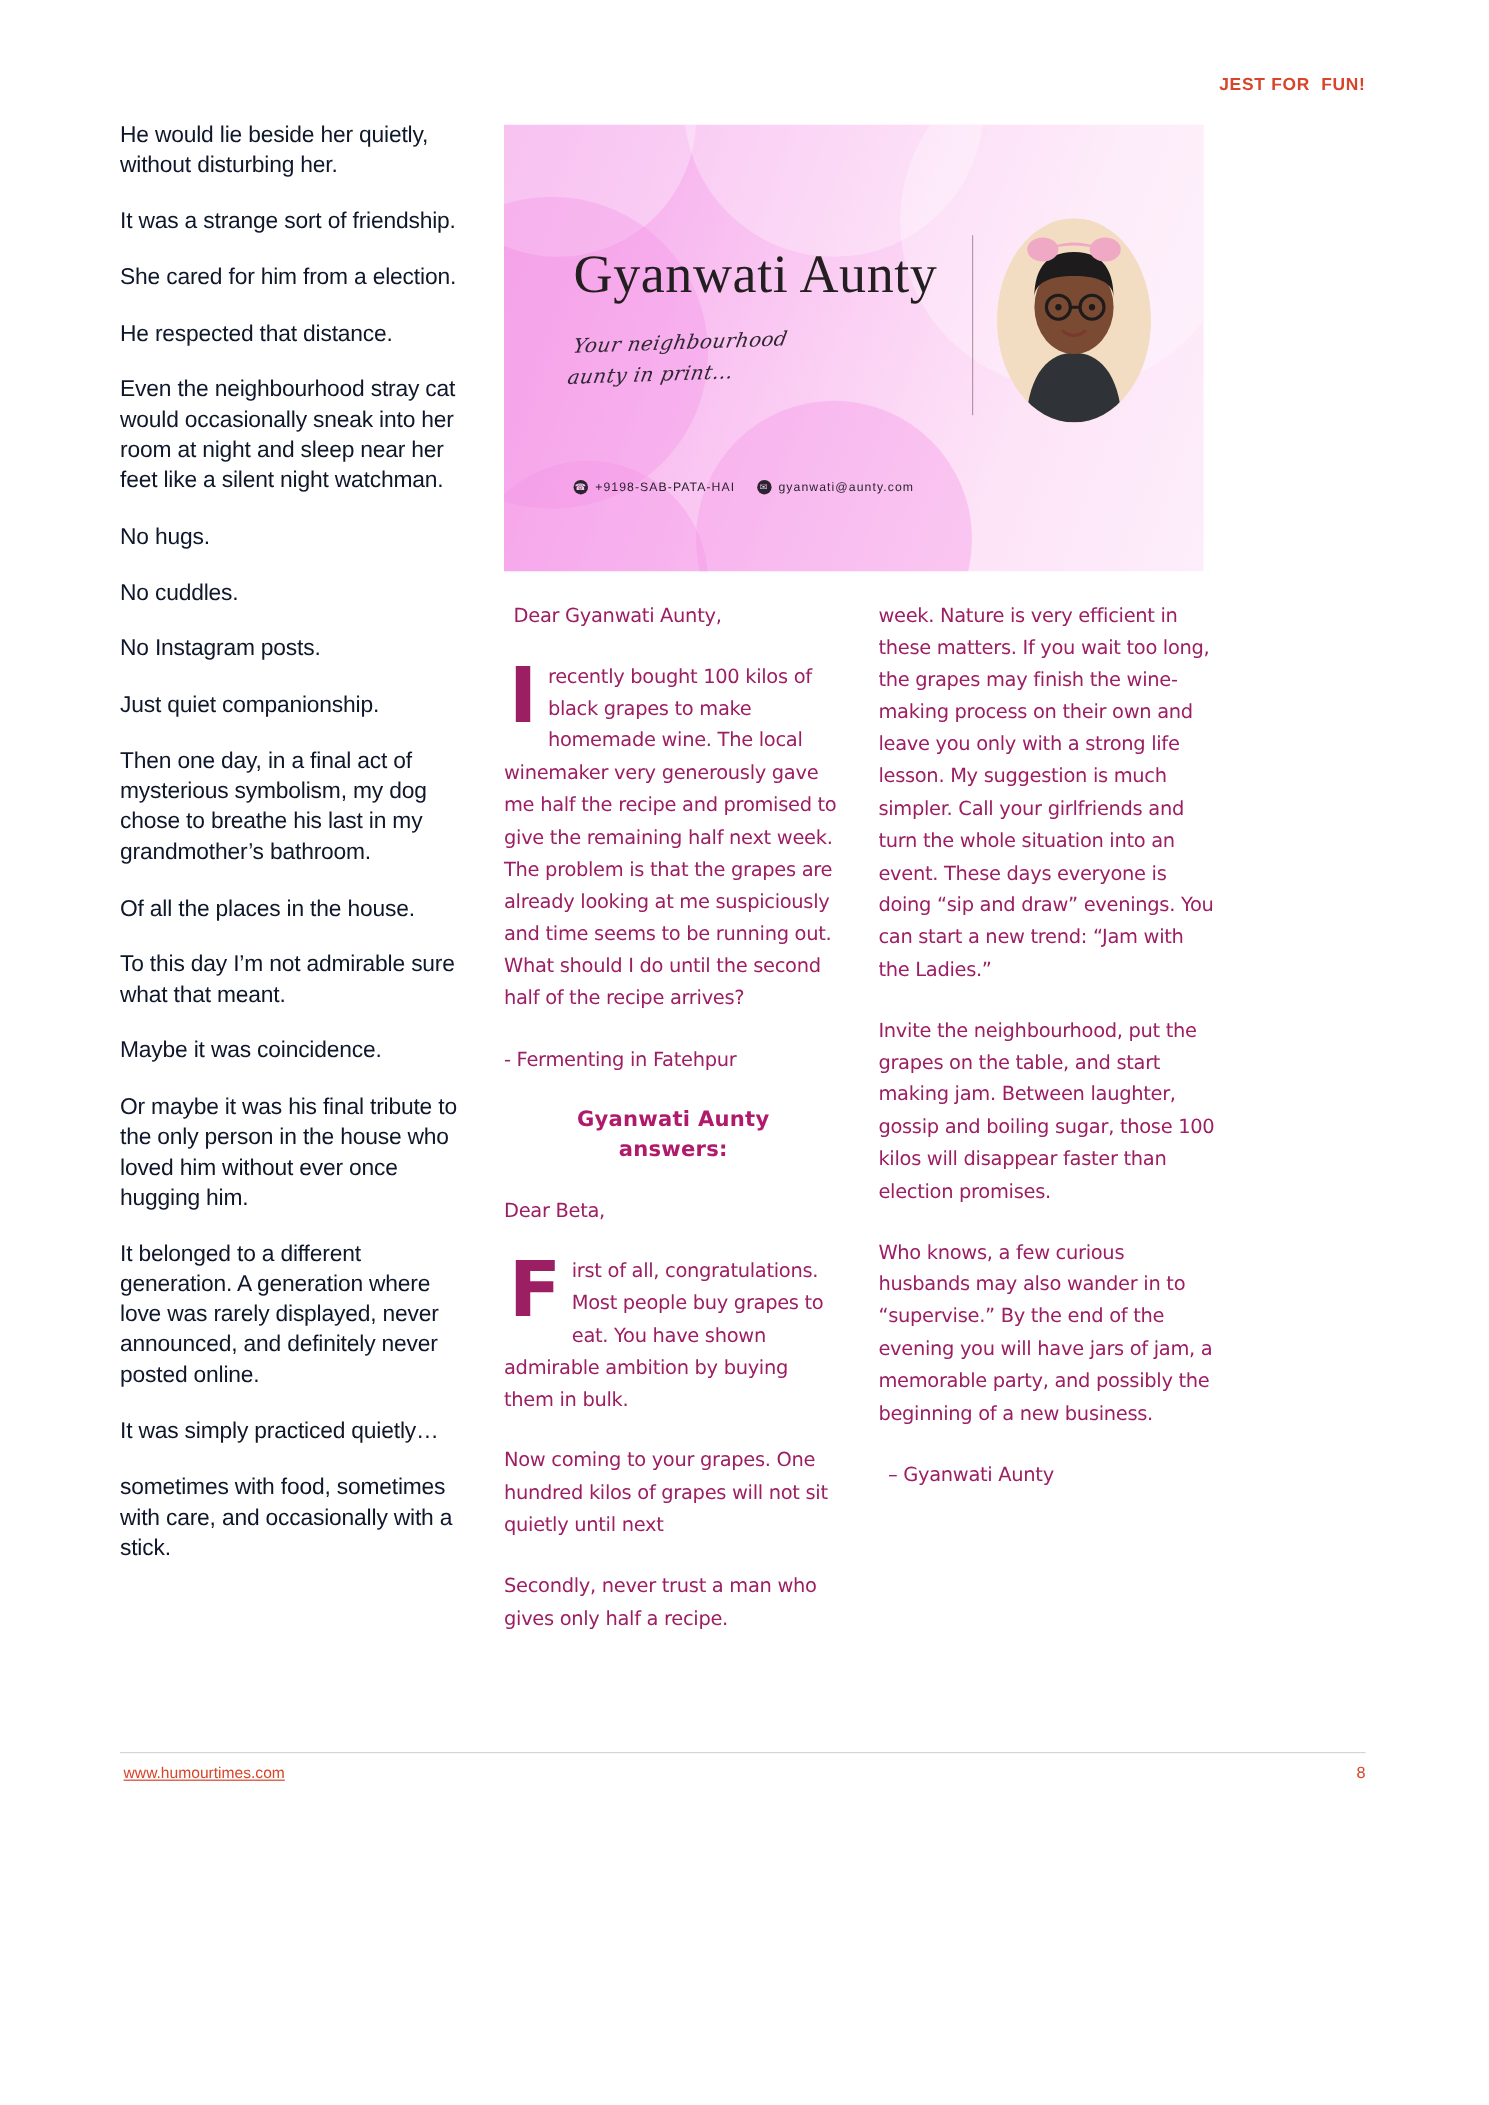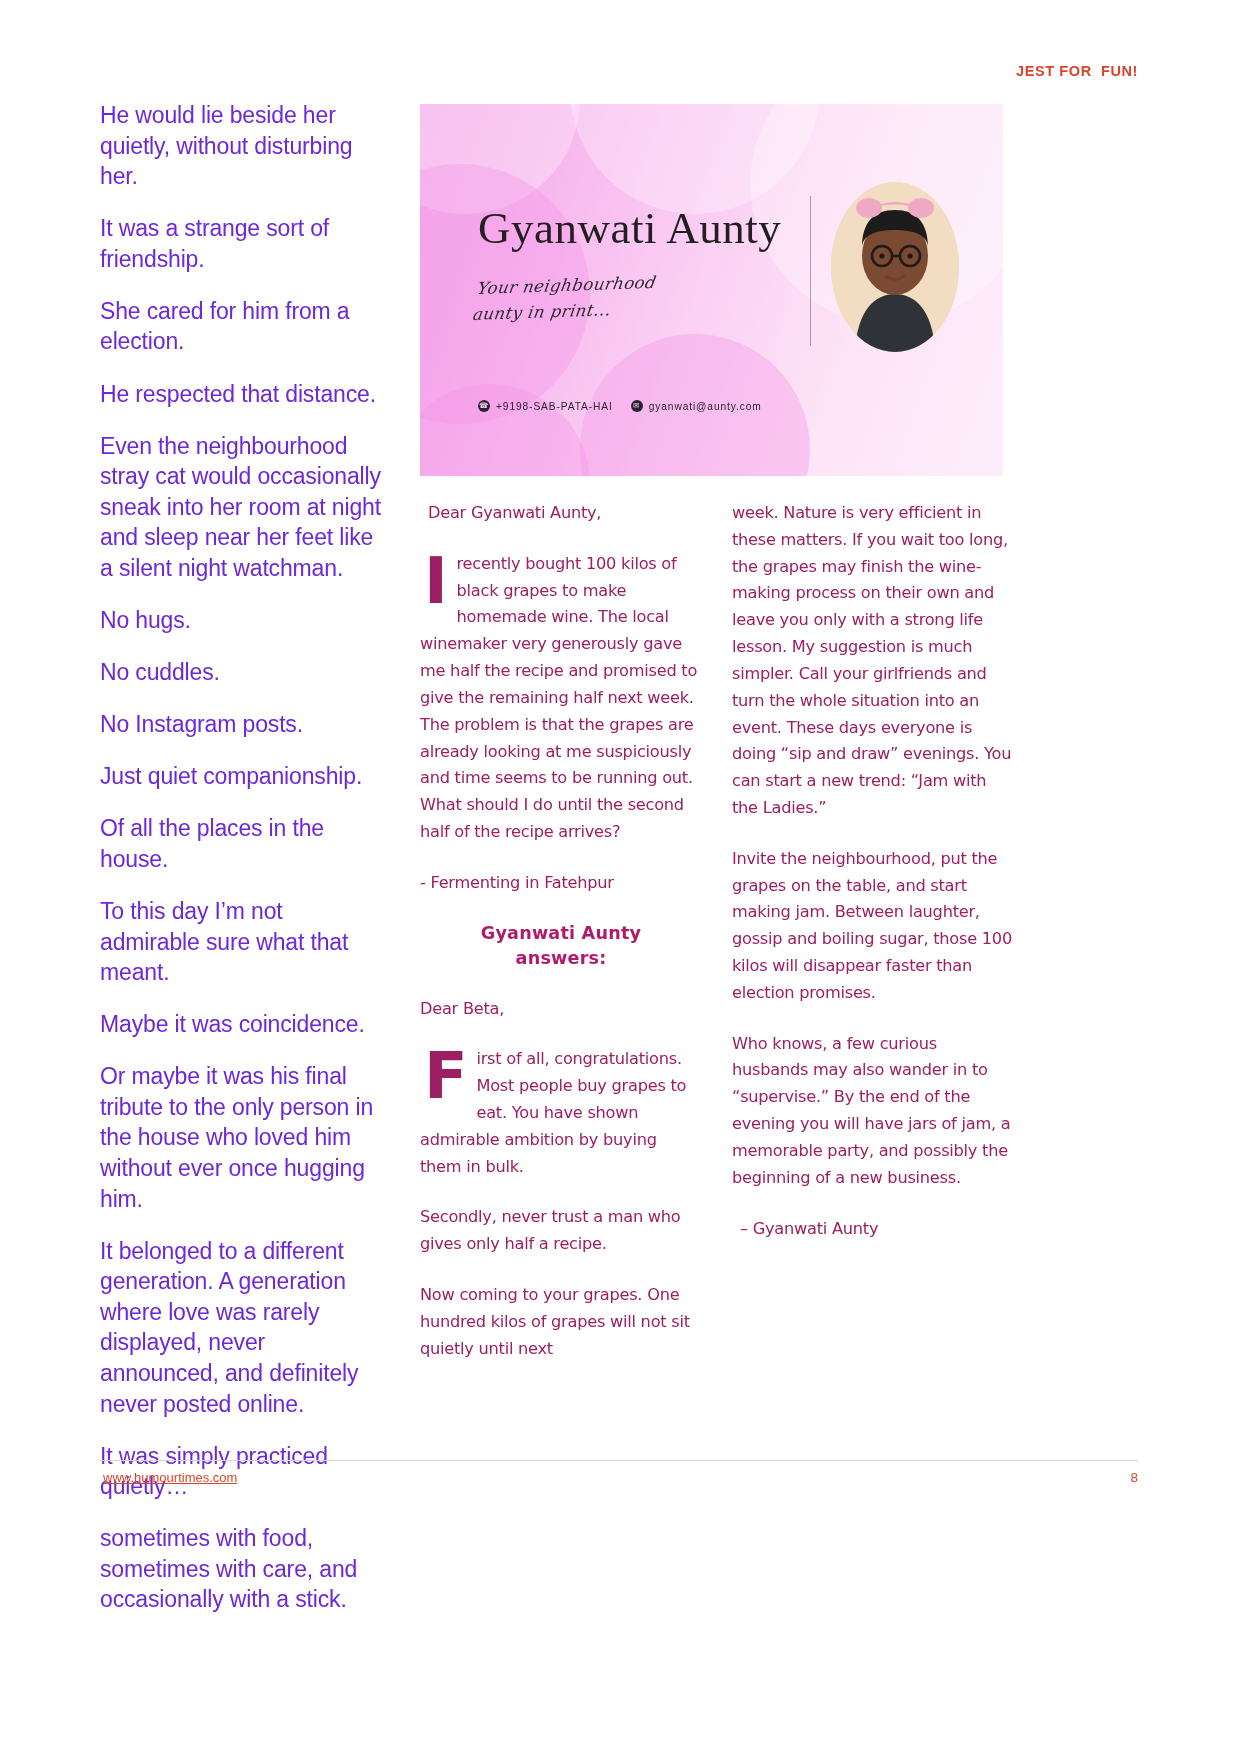--- a/index.html
+++ b/index.html
@@ -45,23 +45,23 @@
   
   .col-left {
     position: absolute;
     left: 0;
     top: 0;
     width: 288px;
   }
   .col-left p {
     margin: 0 0 21.5px 0;
     font-family: "Liberation Sans", sans-serif;
-    font-size: 23px;
+    font-size: 19px;
     line-height: 1.33;
-    color: #6d28d9;
+    color: #0f172a;
     letter-spacing: -0.15px;
   }
 
   
   .banner {
     position: absolute;
     left: 320px;
     top: 4px;
     width: 583px;
     height: 372px;
@@ -226,20 +226,21 @@
   <div class="col-left">
     <p>He would lie beside her quietly, without disturbing her.</p>
     <p>It was a strange sort of friendship.</p>
     <p>She cared for him from a election.</p>
     <p>He respected that distance.</p>
     <p>Even the neighbourhood stray cat would occasionally sneak into her room at night and sleep near her feet like a silent night watchman.</p>
     <p>No hugs.</p>
     <p>No cuddles.</p>
     <p>No Instagram posts.</p>
     <p>Just quiet companionship.</p>
+    <p>Then one day, in a final act of mysterious symbolism, my dog chose to breathe his last in my grandmother’s bathroom.</p>
     <p>Of all the places in the house.</p>
     <p>To this day I’m not admirable sure what that meant.</p>
     <p>Maybe it was coincidence.</p>
     <p>Or maybe it was his final tribute to the only person in the house who loved him without ever once hugging him.</p>
     <p>It belonged to a different generation. A generation where love was rarely displayed, never announced, and definitely never posted online.</p>
     <p>It was simply practiced quietly…</p>
     <p>sometimes with food, sometimes with care, and occasionally with a stick.</p>
   </div>
 
   <div class="banner">
@@ -302,22 +303,22 @@
       <span>Gyanwati  Aunty</span><br>
       <span>answers:</span>
     </div>
 
     <div class="para">Dear Beta,</div>
 
     <div class="para dropcap-para">
       <span class="dropcap">F</span><span>irst of all, congratulations. Most people buy grapes to eat. You have shown admirable ambition by buying them in bulk.</span>
     </div>
 
+    <div class="para">Now coming to your grapes. One hundred kilos of grapes will not sit quietly until next</div>
     <div class="para">Secondly, never trust a man who gives only half a recipe.</div>
-    <div class="para">Now coming to your grapes. One hundred kilos of grapes will not sit quietly until next</div>
   </div>
 
   <div class="col-right fun">
     <div class="para">week. Nature is very efficient in these matters. If you wait too long, the grapes may finish the wine-making process on their own and leave you only with a strong life lesson. My suggestion is much simpler. Call your girlfriends and turn the whole situation into an event. These days everyone is doing “sip and draw” evenings. You can start a new trend: “Jam with the Ladies.”</div>
     <div class="para">Invite the neighbourhood, put the grapes on the table, and start making jam. Between laughter, gossip and boiling sugar, those 100 kilos will disappear faster than election promises.</div>
     <div class="para">Who knows, a few curious husbands may also wander in to “supervise.” By the end of the evening you will have jars of jam, a memorable party, and possibly the beginning of a new business.</div>
     <div class="para signoff">–  Gyanwati Aunty</div>
   </div>
 
 </div>

